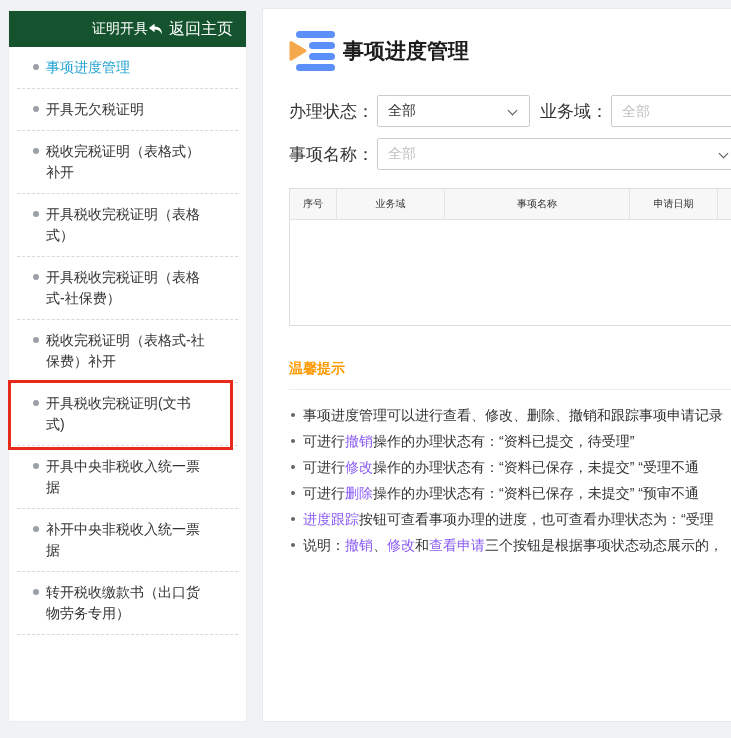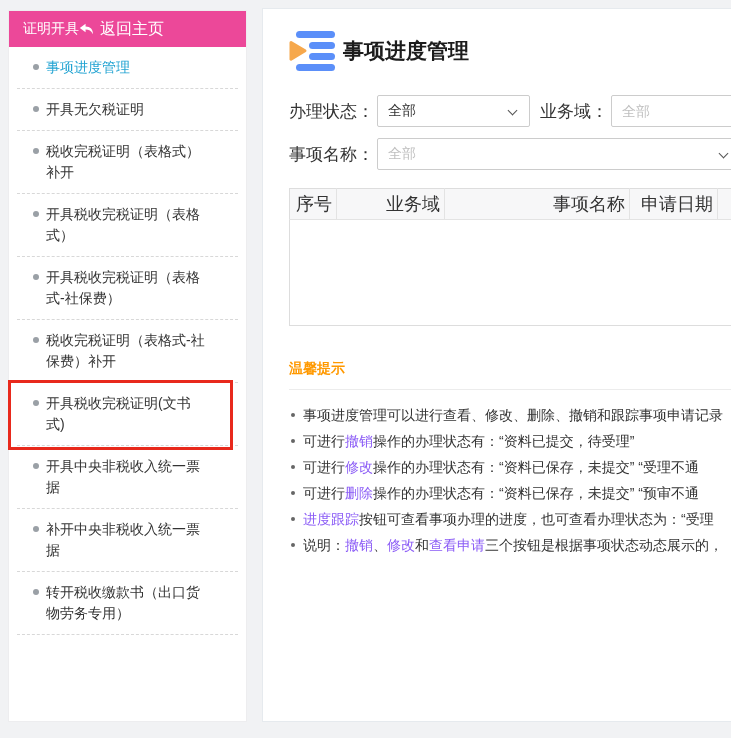--- a/index.html
+++ b/index.html
@@ -7,22 +7,22 @@
   body {
     width:731px; height:738px; overflow:hidden; position:relative;
     background:#f1f2f4; font-family:"Liberation Sans", sans-serif; color:#333;
   }
   
   .sidebar {
     position:absolute; left:8px; top:10px; width:239px; height:712px;
     background:#fff; border:1px solid #ededef;
   }
   .sidebar-header {
-    height:36px; background:#ec4899; color:#fff; font-size:14px;
-    display:flex; align-items:center; justify-content:flex-start; padding:0 13px 0 14px;
+    height:36px; background:#14532d; color:#fff; font-size:14px;
+    display:flex; align-items:center; justify-content:flex-end; padding:0 13px 0 14px;
   }
   .back-link { display:flex; align-items:center; gap:6px; color:#fff; cursor:pointer; font-size:16px; }
   .menu { list-style:none; margin:0; padding:0; }
   .menu-item {
     position:relative; margin:0 8px; padding:10px 32px 10px 29px;
     border-bottom:1px dashed #d8d8d8; font-size:14px; line-height:21px; color:#333; cursor:pointer;
   }
   .menu-item .dot {
     position:absolute; left:16px; top:17px; width:6px; height:6px; border-radius:50%; background:#9aa0a6;
   }
@@ -54,21 +54,21 @@
   .flabel2 { margin-left:10px;text-align:right; }
   .input1 {
     margin-left:3px; width:130px; height:32px; border:1px solid #ccc; border-radius:2px;
     padding:0 10px; font-size:14px; font-family:"Liberation Sans",sans-serif; color:#333; outline:none;
   }
   .input1::placeholder { color:#bfbfbf; }
   
   .tbl { margin-top:18px; width:530px; border-collapse:collapse; table-layout:fixed; border:1px solid #ddd; }
   .tbl th {
     height:31px; background:#f7f7f8; border-right:1px solid #e3e3e3; border-bottom:1px solid #e3e3e3;
-    font-size:18px; font-weight:normal; color:#333; text-align:right; padding:0 4px;
+    font-size:10px; font-weight:normal; color:#333; text-align:center; padding:0 4px;
   }
   .tbl td.empty { height:106px; background:#fff; }
   
   .tips { margin-top:34px; padding-right:0; }
   .tips-title { color:#FF9900; font-weight:bold; font-size:14px; }
   .divider { height:1px; background:#ececec; margin:11px 0 12px 0; }
   .tips-list { list-style:none; margin:0; padding:0; }
   .tip-line { position:relative; padding-left:14px; font-size:14px; color:#333; line-height:26px; white-space:nowrap; }
   .tdot { position:absolute; left:2px; top:11px; width:4px; height:4px; border-radius:50%; background:#666; }
   .tlink { color:#8b5cf6; cursor:pointer; }

